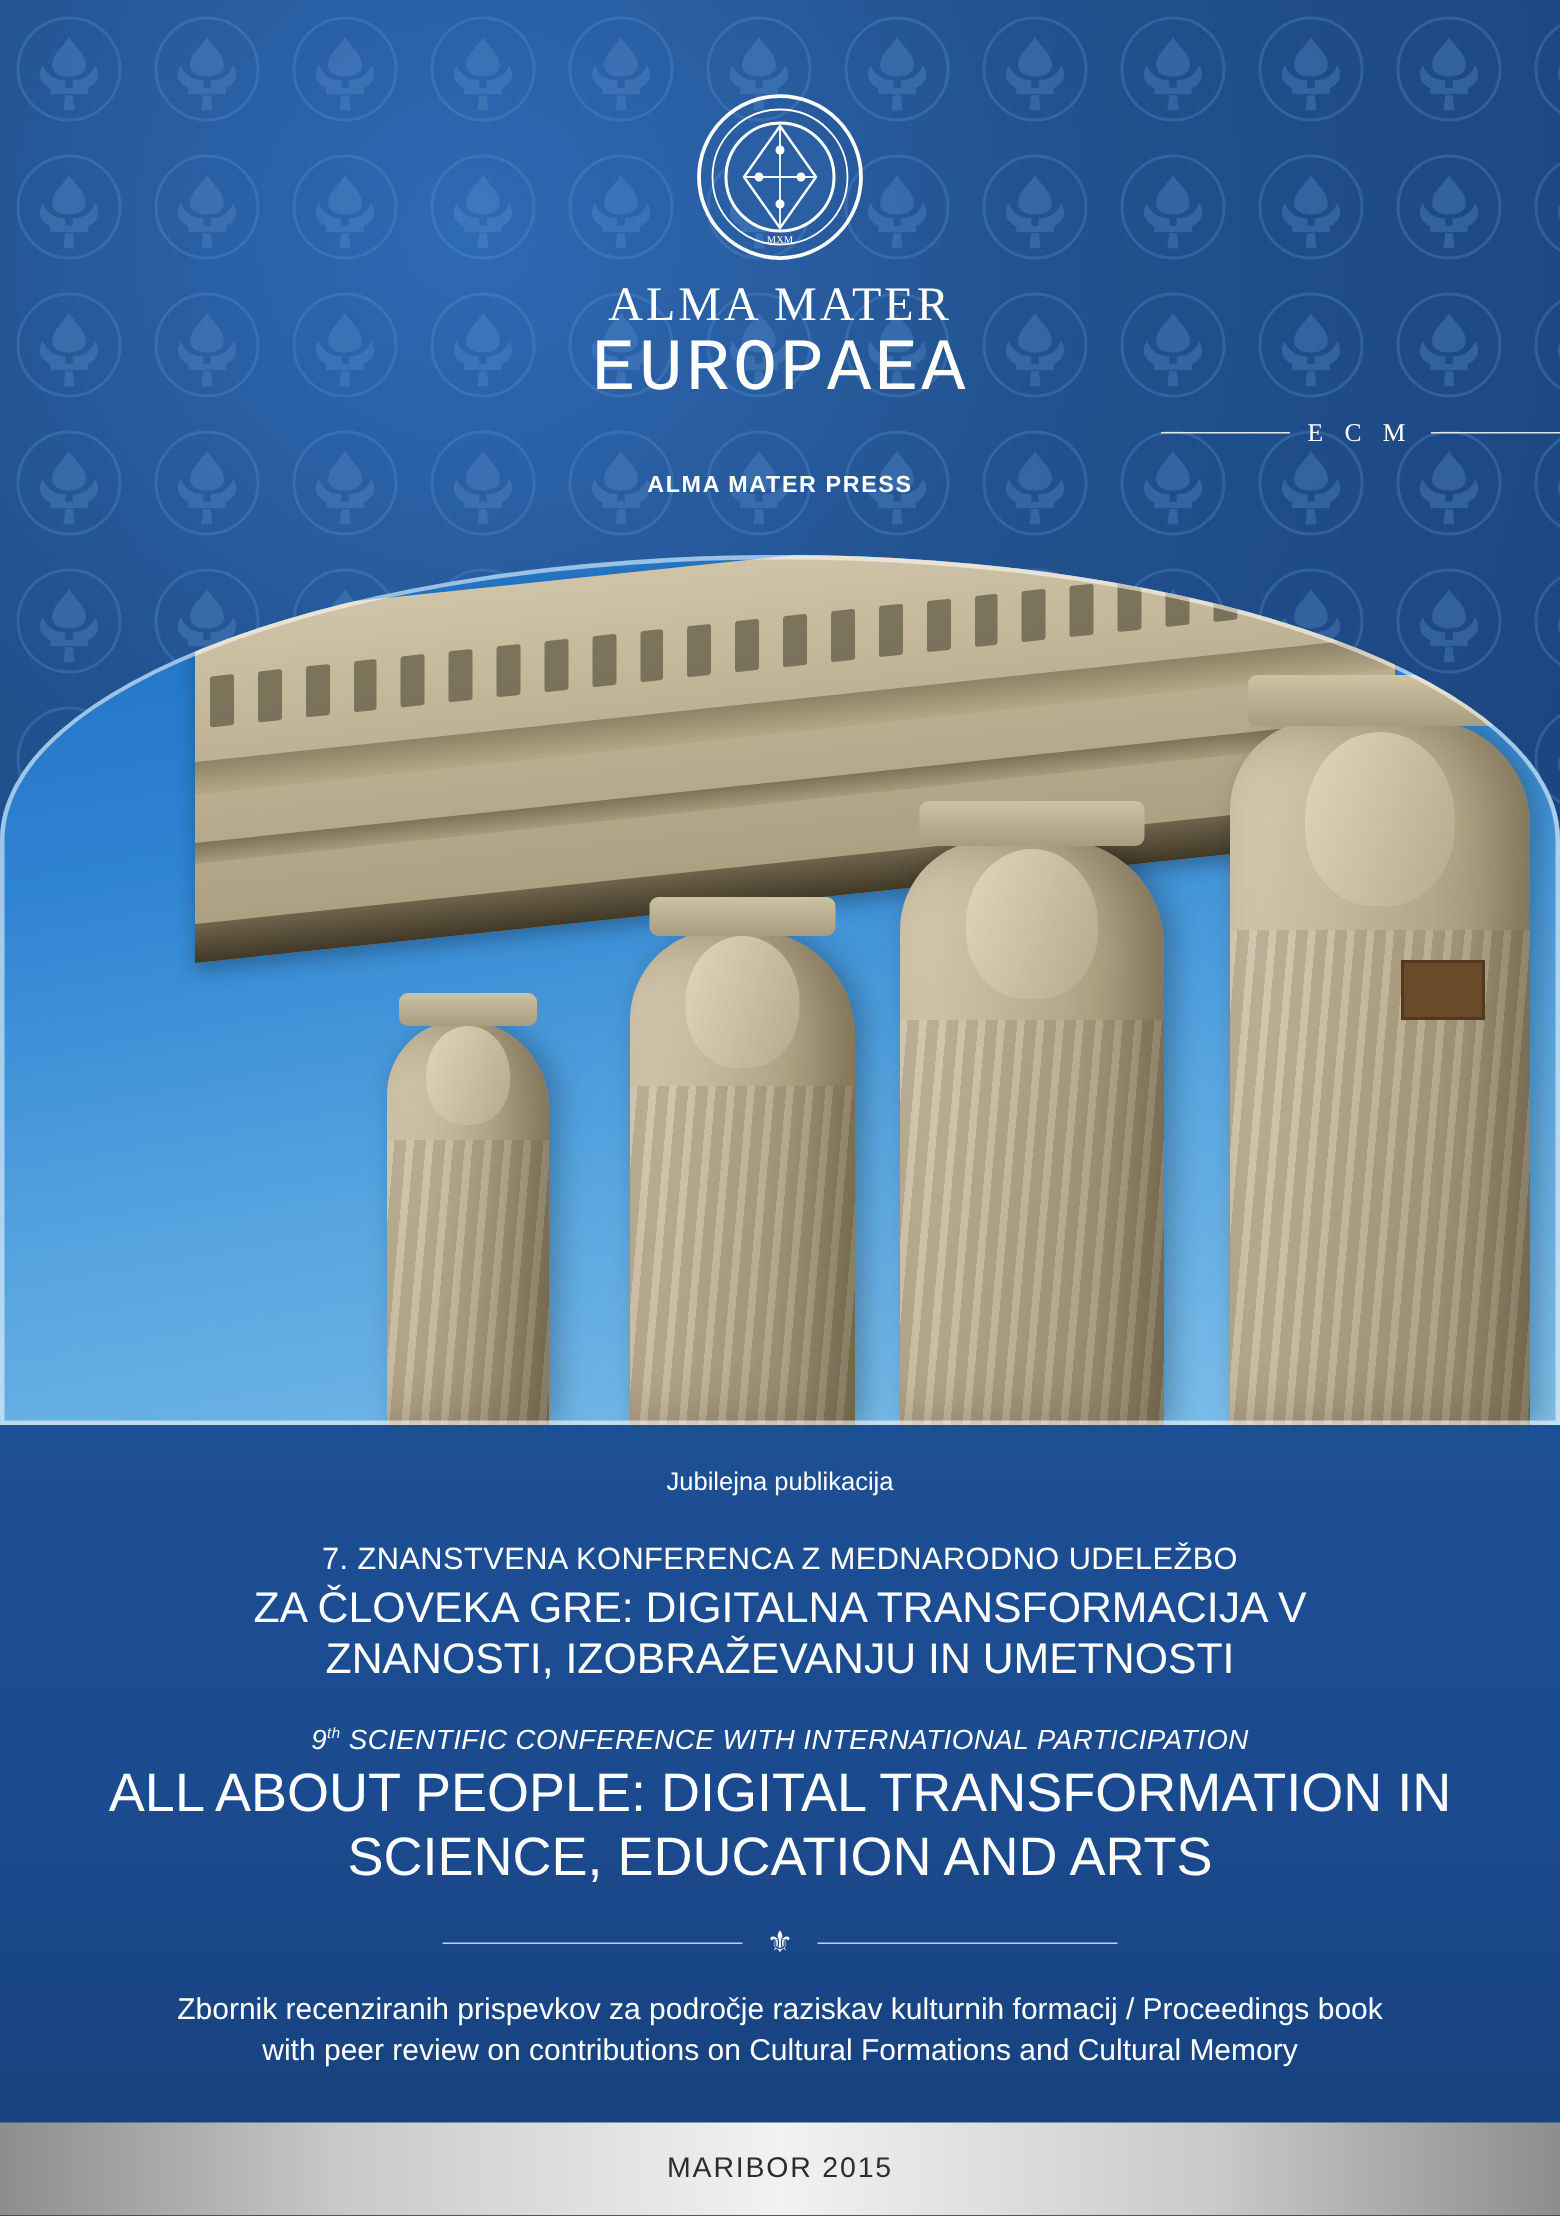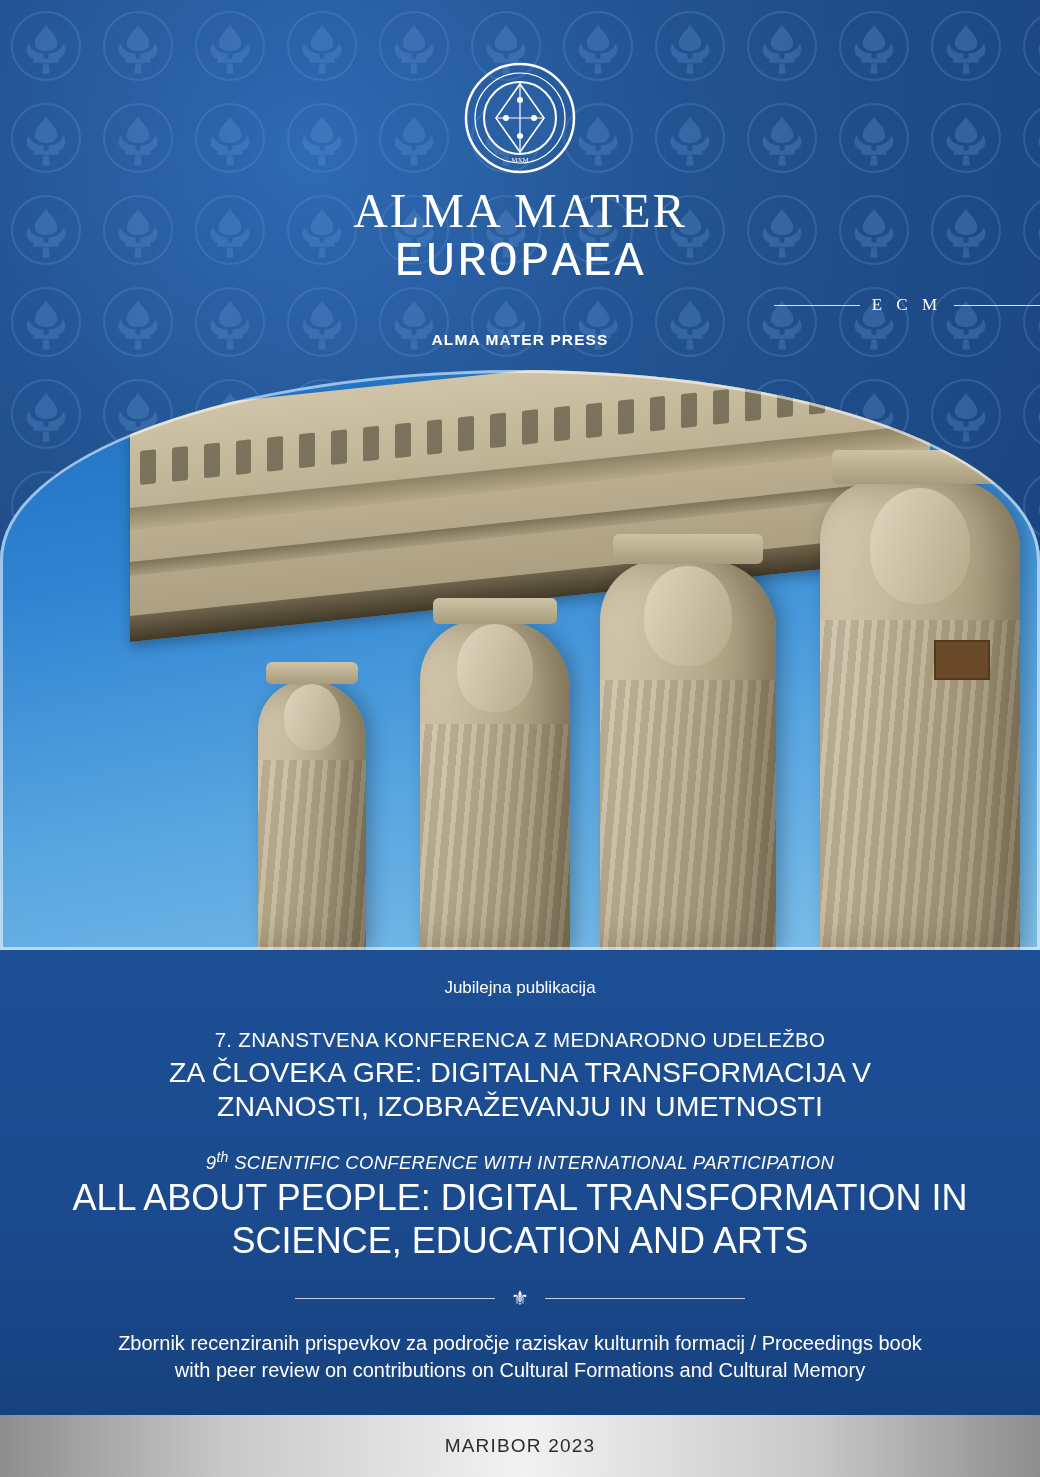--- a/index.html
+++ b/index.html
@@ -152,21 +152,21 @@
     color: #ffffff;
     z-index: 6;
   }
   .seal {
     width: 112px; height: 112px;
     margin: 0 auto 12px;
     position: relative;
   }
   .brand1 {
     font-family: "Liberation Serif", serif;
-    font-size: 48px;
+    font-size: 32px;
     letter-spacing: 2px;
     line-height: 1.05;
     font-weight: 400;
   }
   .brand2 {
     font-family: Liberation Mono, monospace;
     font-size: 49px;
     letter-spacing: 2px;
     line-height: 1.08;
     font-weight: 400;
@@ -220,21 +220,21 @@
     margin-top: 4px;
     font-size: 28.5px;
     line-height: 1.18;
   }
   .t-conf-en-small {
     margin-top: 26px;
     font-size: 18.5px;
     font-style: italic;
     letter-spacing: .3px;
   }
-  .t-conf-en-small sup { font-size: 14px; }
+  .t-conf-en-small sup { font-size: 10px; }
   .t-conf-en-big {
     margin-top: 3px;
     font-size: 36px;
     line-height: 1.18;
   }
   .divider {
     display:flex; align-items:center; justify-content:center;
     gap: 16px;
     margin-top: 26px;
   }
@@ -398,16 +398,16 @@
       <span class="rule"></span>
     </div>
 
     <div class="t-proc">
       <div>Zbornik recenziranih prispevkov za področje raziskav kulturnih formacij / Proceedings book</div>
       <div>with peer review on contributions on Cultural Formations and Cultural Memory</div>
     </div>
   </div>
 
   <div class="bottom-band">
-    <span>MARIBOR 2023</span>
+    <span>MARIBOR 2015</span>
   </div>
 
 </div>
 
 </body></html>

